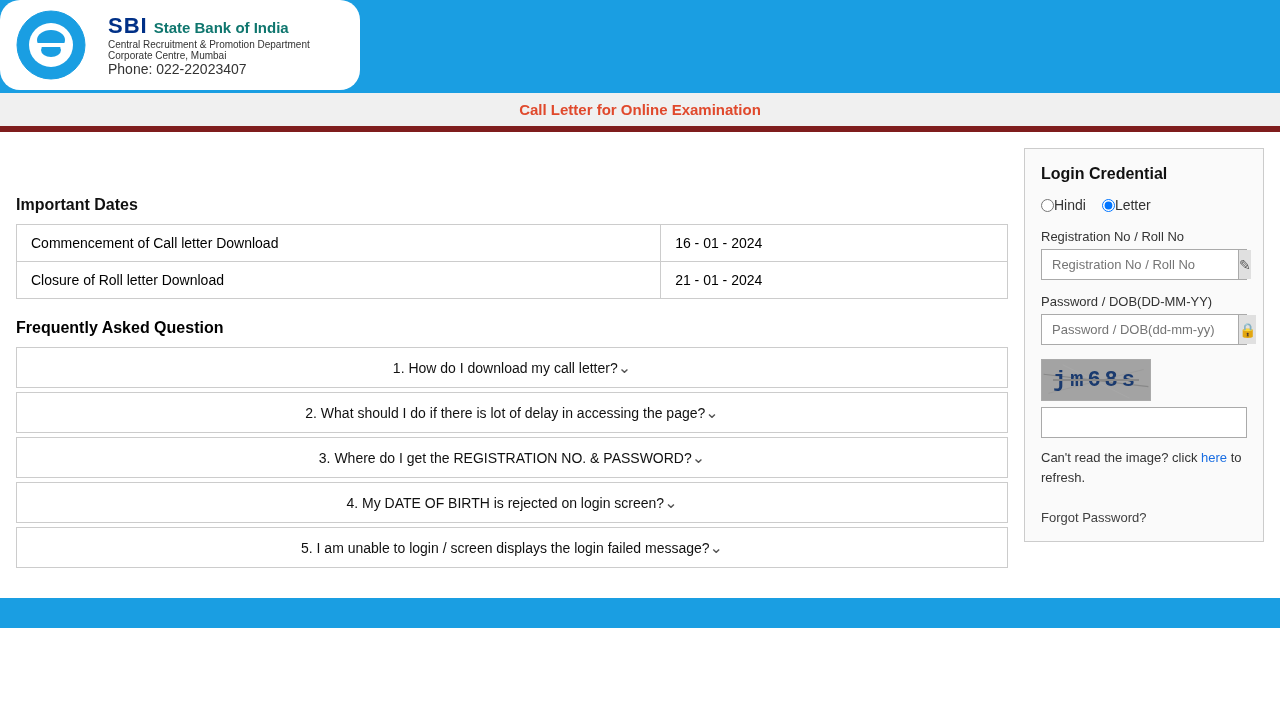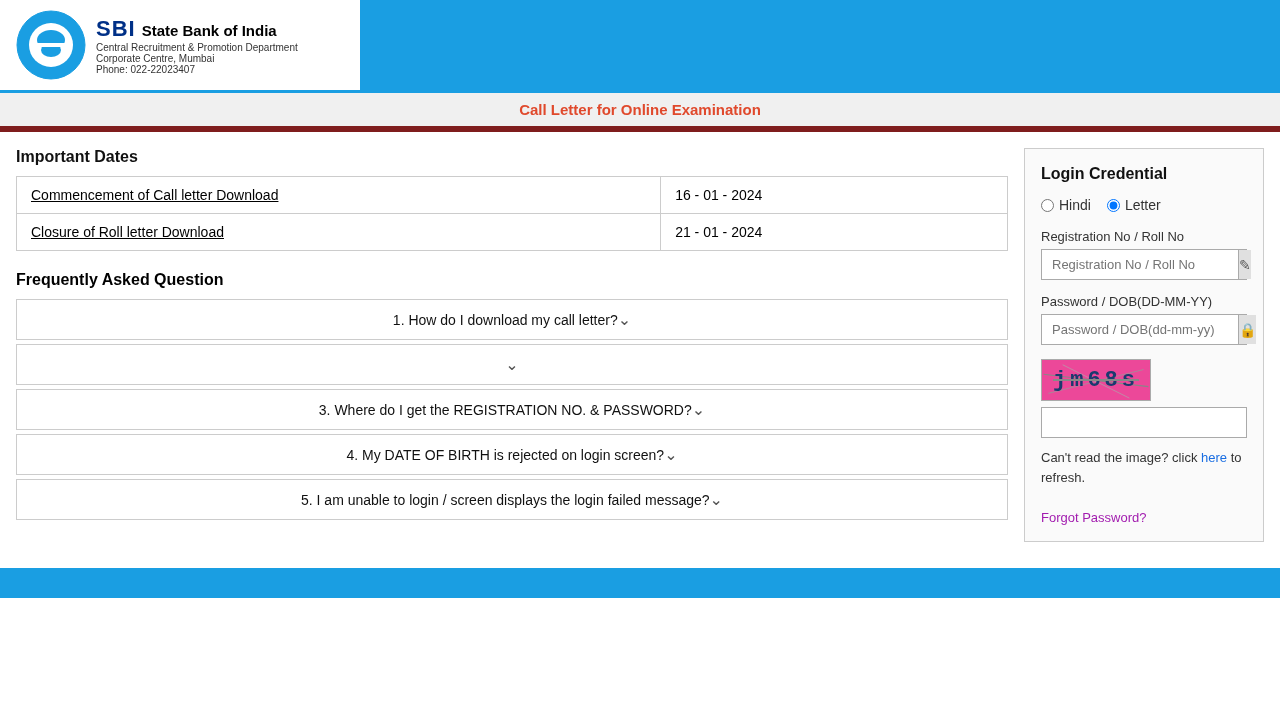--- a/index.html
+++ b/index.html
@@ -14,50 +14,51 @@
       display: flex;
       align-items: stretch;
       background: #1a9ee2;
       border-bottom: 3px solid #1a9ee2;
     }
     .header-logo {
       background: #fff;
       padding: 10px 16px;
       display: flex;
       align-items: center;
-      gap: 10px;
+      gap: 22px;
       min-width: 360px;
       border-right: none;
+      border-radius: 20px;
     }
     .sbi-circle {
       width: 70px;
       height: 70px;
       flex-shrink: 0;
     }
     .sbi-text-block {
       display: flex;
       flex-direction: column;
     }
     .sbi-name {
       font-size: 22px;
       font-weight: bold;
       color: #003087;
       letter-spacing: 1px;
     }
     .sbi-full-name {
       font-size: 15px;
       font-weight: bold;
-      color: #000000;
+      color: #0f766e;
     }
     .sbi-sub {
       font-size: 10px;
       color: #333;
     }
     .sbi-phone {
-      font-size: 10px;
+      font-size: 14px;
       color: #333;
     }
     .header-title {
       flex: 1;
       display: flex;
       align-items: center;
       justify-content: center;
       padding: 10px 20px;
     }
     .header-title-text {
@@ -85,20 +86,21 @@
     .main {
       display: flex;
       padding: 16px;
       gap: 16px;
       align-items: flex-start;
     }
 
     
     .left-panel {
       flex: 1;
+      margin-top: 48px;
     }
 
     .section-title {
       font-size: 16px;
       font-weight: bold;
       color: #111;
       margin-bottom: 10px;
     }
 
     
@@ -107,21 +109,20 @@
       border-collapse: collapse;
       margin-bottom: 20px;
     }
     .dates-table td {
       border: 1px solid #ccc;
       padding: 10px 14px;
       font-size: 14px;
     }
     .dates-table tr td:first-child {
       width: 65%;
-      text-decoration: underline;
     }
 
     
     .faq-title {
       font-size: 16px;
       font-weight: bold;
       margin-bottom: 10px;
     }
     .faq-item {
       border: 1px solid #ccc;
@@ -158,21 +159,20 @@
     }
     .radio-group {
       display: flex;
       gap: 16px;
       align-items: center;
       margin-bottom: 16px;
     }
     .radio-label {
       display: flex;
       align-items: center;
-      gap: 5px;
       font-size: 14px;
       color: #333;
       cursor: pointer;
     }
     .radio-label input {
       cursor: pointer;
     }
 
     .field-label {
       font-size: 13px;
@@ -202,21 +202,21 @@
       background: #e0e0e0;
       border-left: 1px solid #aaa;
       font-size: 14px;
       color: #555;
     }
 
     
     .captcha-img {
       width: 110px;
       height: 42px;
-      background: #ec4899;
+      background: #a3a3a3;
       display: flex;
       align-items: center;
       justify-content: center;
       margin-bottom: 6px;
       font-family: 'Courier New', monospace;
       font-size: 22px;
       font-weight: bold;
       color: #1a3a6e;
       letter-spacing: 4px;
       border: 1px solid #aaa;
@@ -243,21 +243,21 @@
       font-size: 13px;
       color: #333;
       margin-bottom: 22px;
       line-height: 1.5;
     }
     .captcha-note a {
       color: #1a6ee2;
       text-decoration: none;
     }
     .forgot-password {
-      color: #a21caf;
+      color: #404040;
       font-size: 13px;
       text-decoration: none;
       cursor: pointer;
     }
 
     
     .footer {
       background: #1a9ee2;
       height: 30px;
       margin-top: 10px;
@@ -317,20 +317,21 @@
     </tbody>
       </table>
 
     <div class="faq-title">Frequently Asked Question</div>
 
     <div class="faq-item">
       <span class="faq-question">1. How do I download my call letter?</span>
       <span class="faq-chevron">⌄</span>
     </div>
     <div class="faq-item">
+      <span class="faq-question">2. What should I do if there is lot of delay in accessing the page?</span>
       <span class="faq-chevron">⌄</span>
     </div>
     <div class="faq-item">
       <span class="faq-question">3. Where do I get the REGISTRATION NO. &amp; PASSWORD?</span>
       <span class="faq-chevron">⌄</span>
     </div>
     <div class="faq-item">
       <span class="faq-question">4. My DATE OF BIRTH is rejected on login screen?</span>
       <span class="faq-chevron">⌄</span>
     </div>

